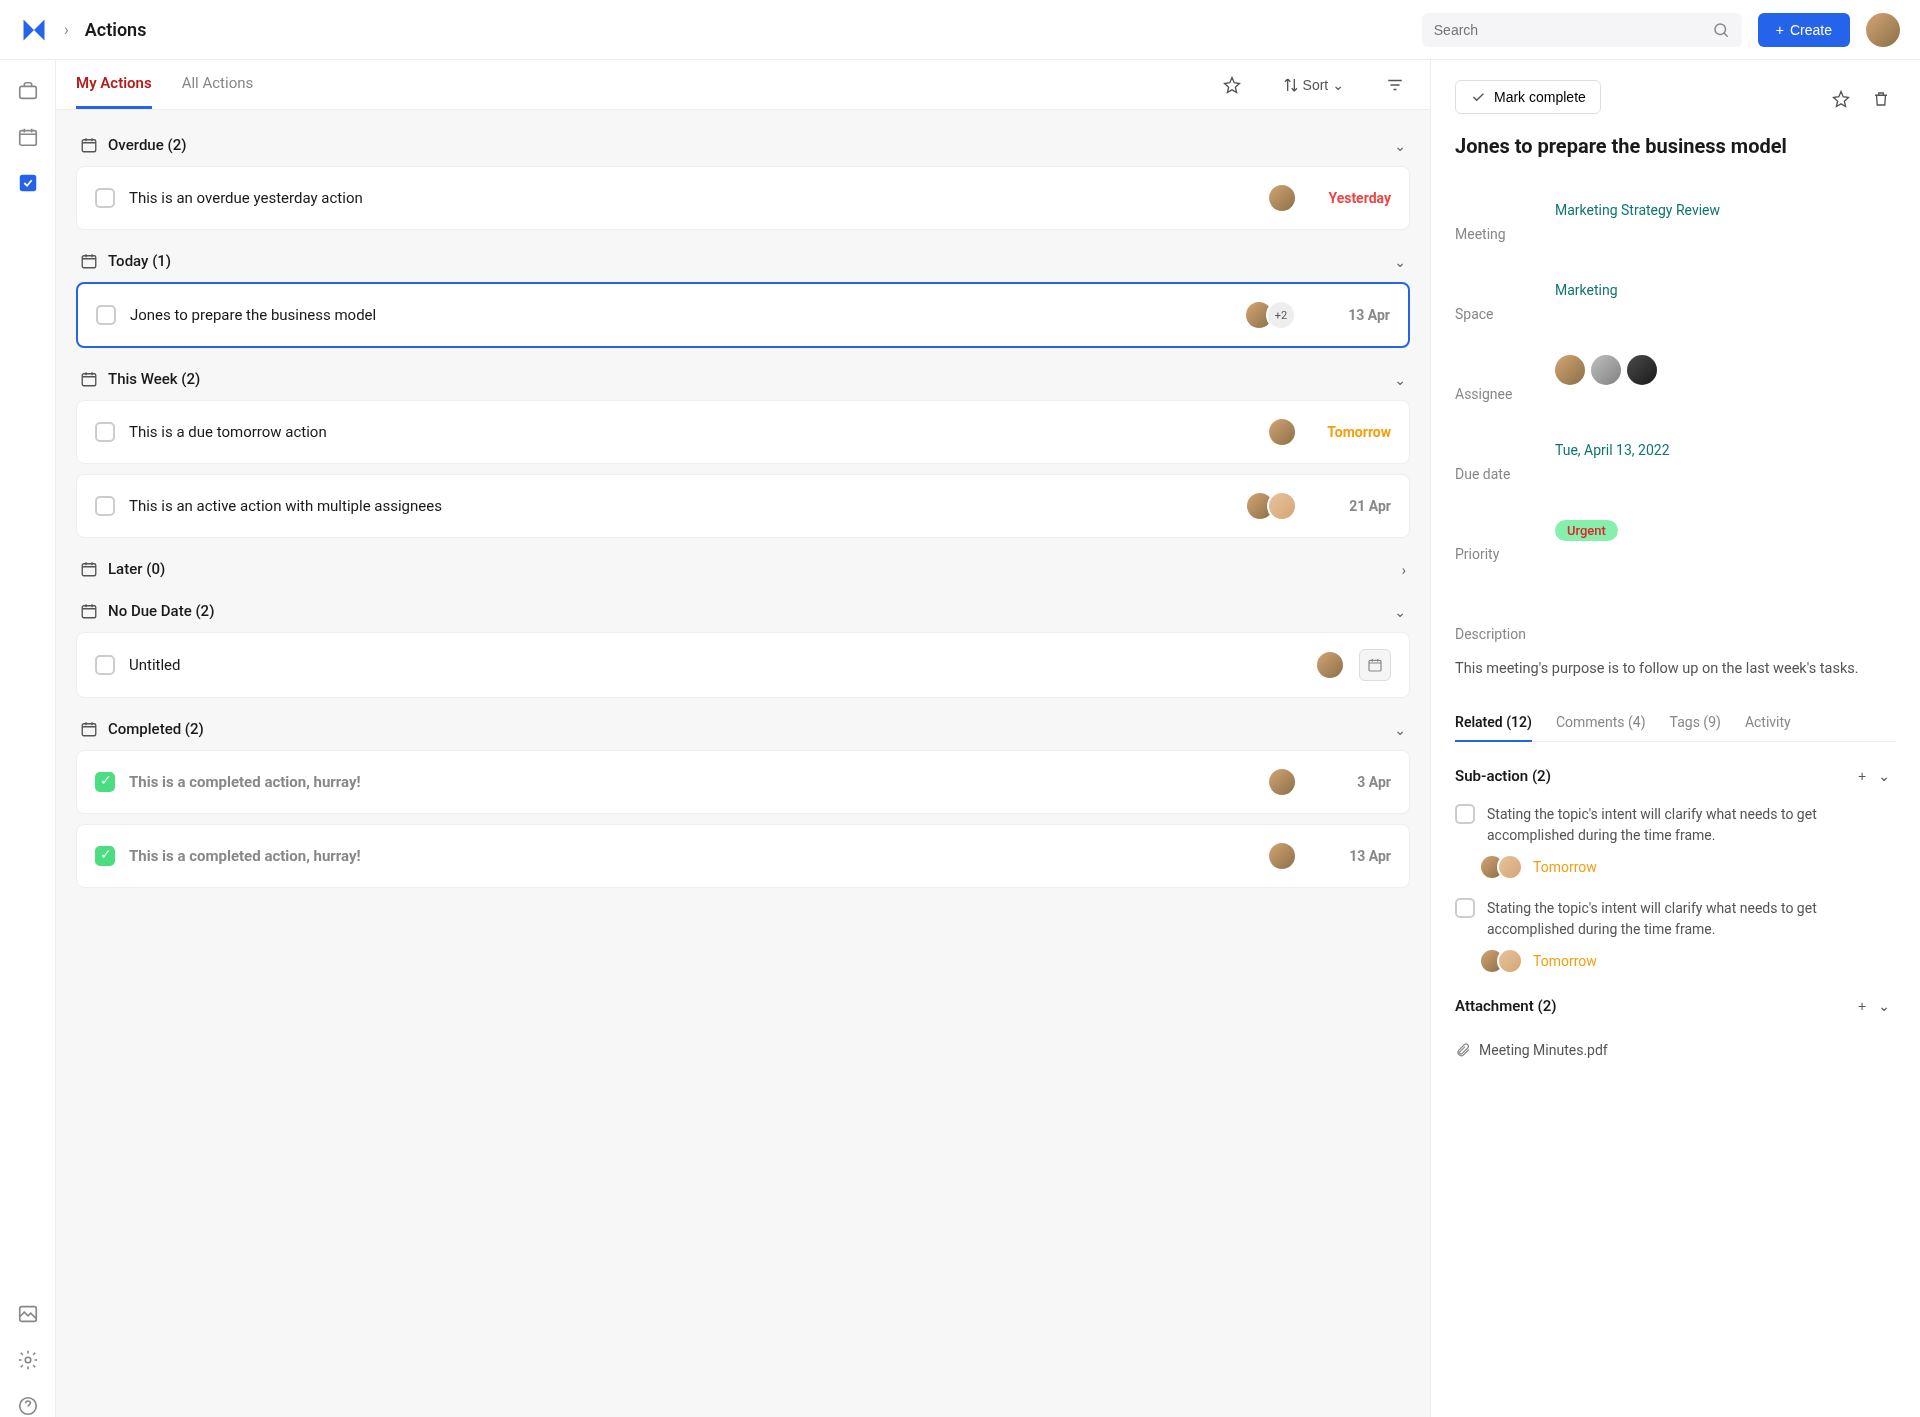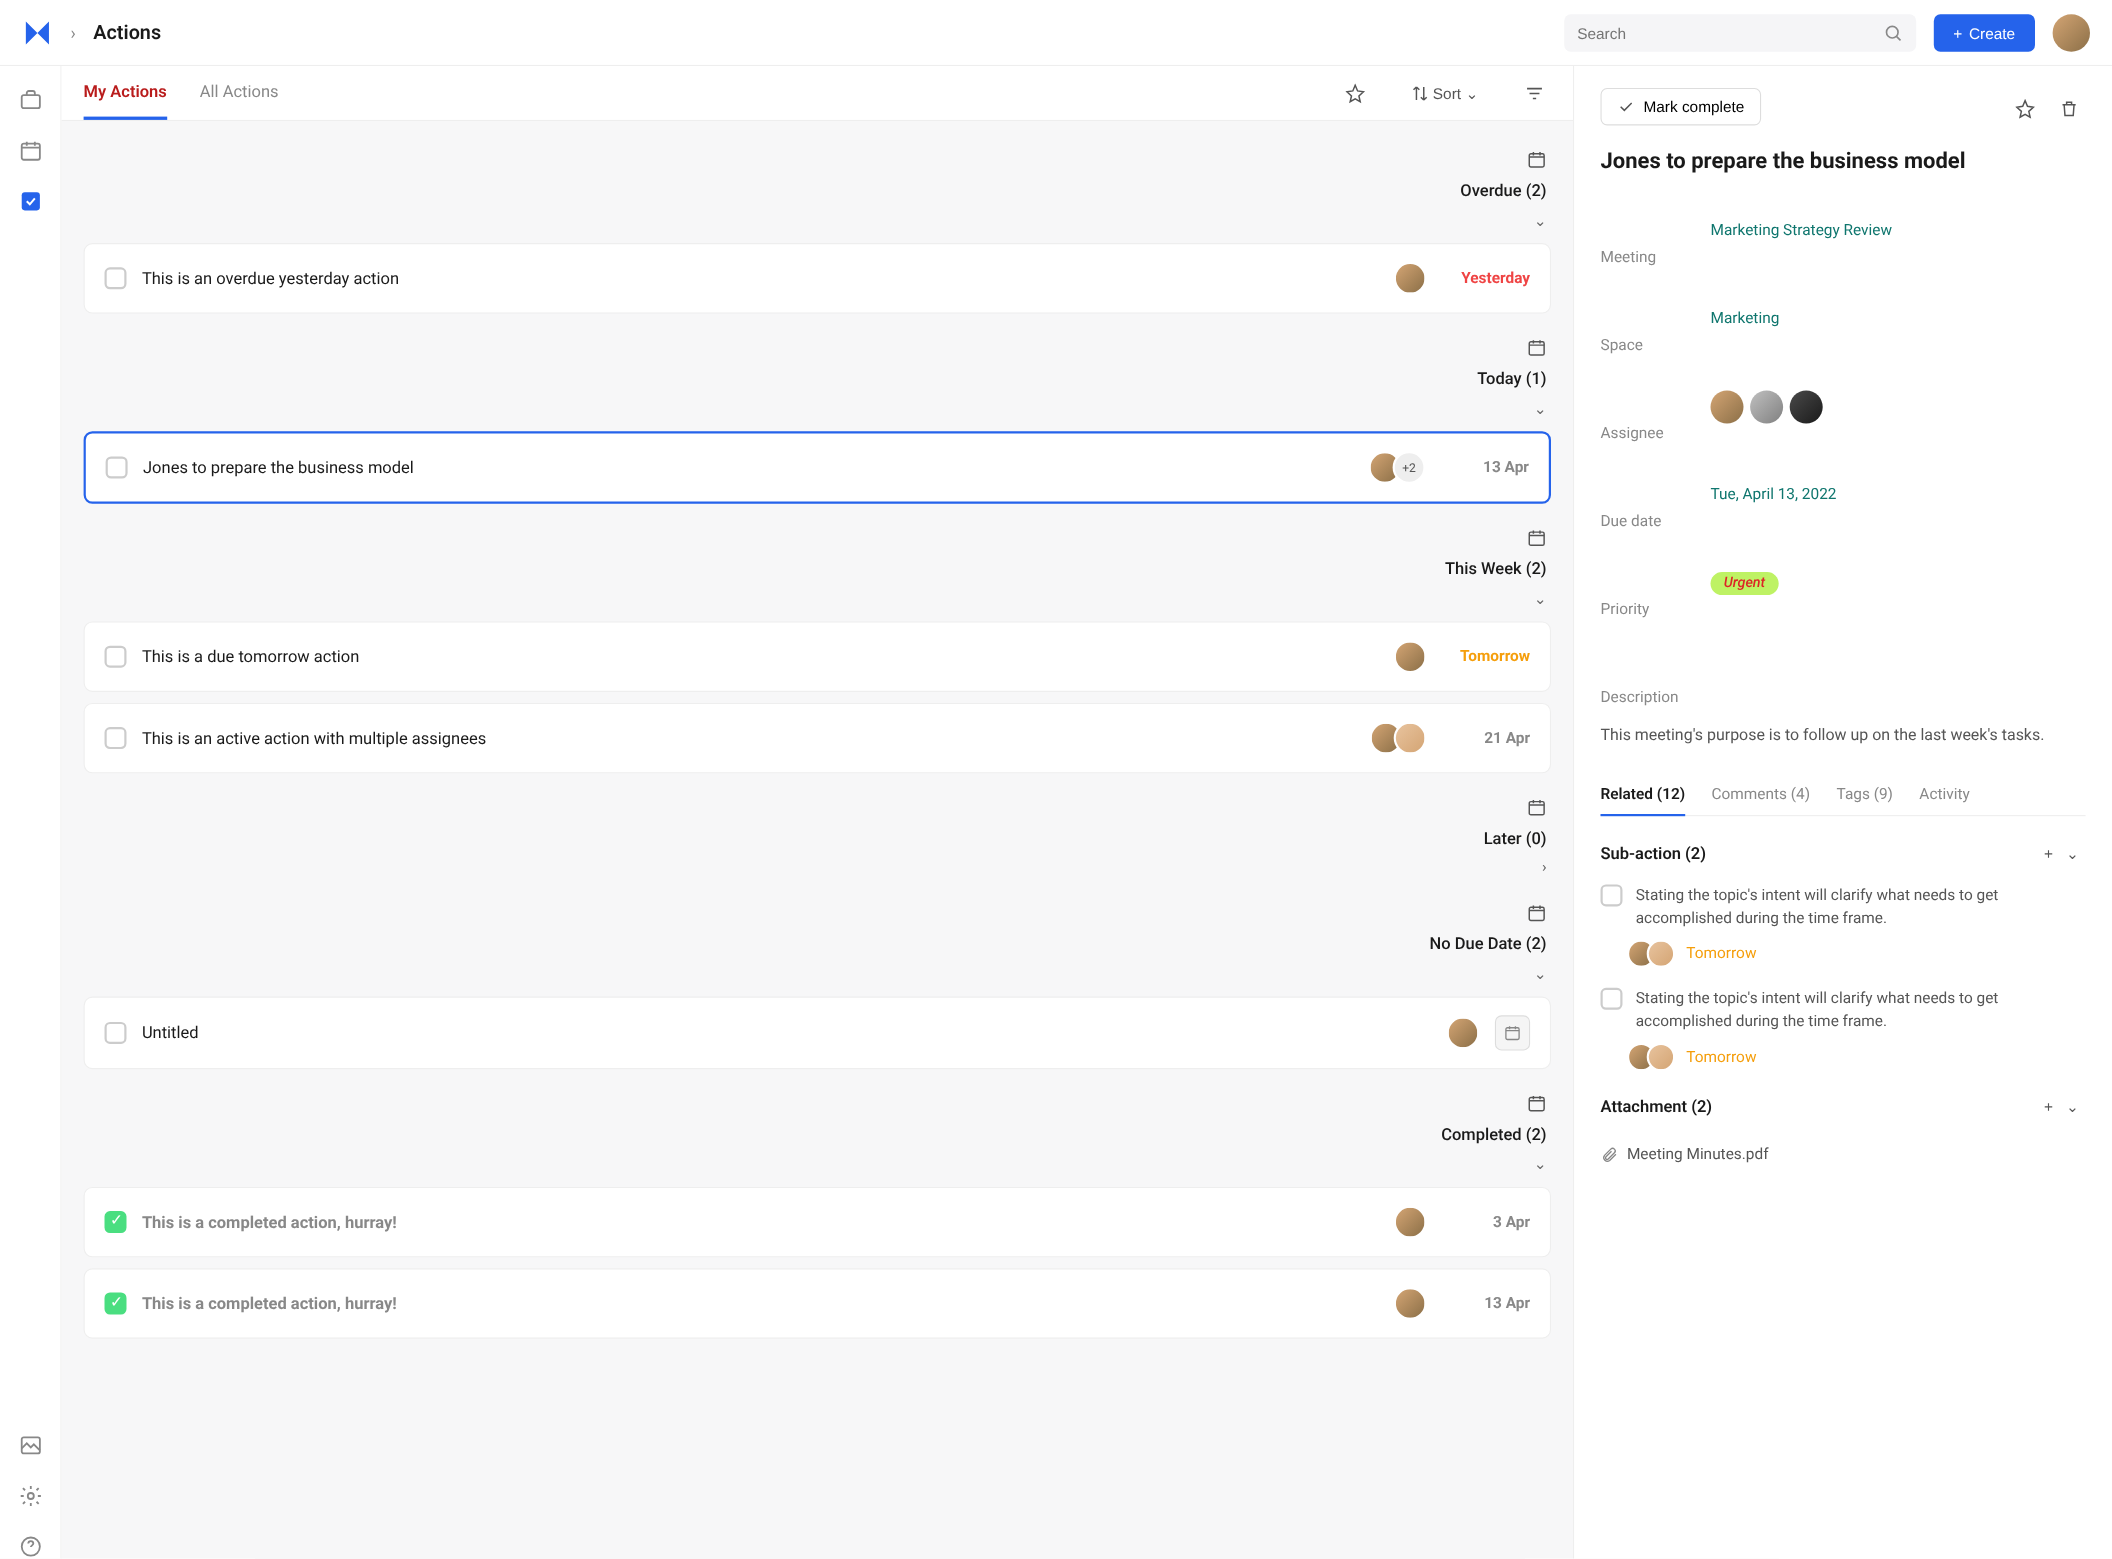--- a/index.html
+++ b/index.html
@@ -27,21 +27,21 @@
 
 .main { flex: 1; display: flex; min-width: 0; }
 .list-area { flex: 1; background: #f7f7f8; display: flex; flex-direction: column; min-width: 0; }
 .tabs-row { display: flex; align-items: center; padding: 0 20px; background: #fff; border-bottom: 1px solid #eee; gap: 30px; height: 50px; }
 .tab { padding: 14px 0; font-size: 15px; color: #888; cursor: pointer; border-bottom: 3px solid transparent; }
 .tab.active { color: #b91c1c; font-weight: 600; border-bottom-color: #2563eb; }
 .tabs-row .grow { flex: 1; }
 .icon-btn { background: none; border: none; cursor: pointer; color: #555; padding: 6px; display: inline-flex; align-items: center; gap: 4px; font-size: 14px; }
 
 .list-body { padding: 14px 20px; overflow-y: auto; flex: 1; }
-.group-h { display: flex; align-items: flex-end; padding: 12px 4px; gap: 10px; cursor: pointer; flex-direction: column; }
+.group-h { display: flex; align-items: flex-end; padding: 12px 4px; gap: 10px; cursor: pointer; }
 .group-h .g-label { font-weight: 500; font-size: 15px; }
 .group-h .right { margin-left: auto; color: #666; }
 .card { background: #fff; border: 1px solid #eee; border-radius: 8px; padding: 16px 18px; margin-bottom: 10px; display: flex; align-items: center; gap: 14px; }
 .card.selected { border: 2px solid #2563eb; }
 .chk { width: 20px; height: 20px; border: 2px solid #ccc; border-radius: 5px; cursor: pointer; flex-shrink: 0; }
 .chk.done { background: #4ade80; border-color: #4ade80; position: relative; }
 .chk.done::after { content: "✓"; color: #fff; position: absolute; top: -2px; left: 3px; font-size: 14px; }
 .card .text { flex: 1; font-size: 15px; }
 .card .text.muted { color: #888; font-weight: bold; }
 .card .assignees { display: flex; }
@@ -55,21 +55,21 @@
 
 .detail { width: 490px; border-left: 1px solid #eee; padding: 20px 24px; overflow-y: auto; }
 .detail-top { display: flex; align-items: flex-end; gap: 10px; margin-bottom: 20px; }
 .btn-outline { border: 1px solid #ddd; background: #fff; border-radius: 6px; padding: 8px 14px; cursor: pointer; display: inline-flex; align-items: center; gap: 8px; font-size: 14px; }
 .detail-top .grow { flex: 1; }
 .detail h1 { font-size: 20px; font-weight: 700; margin-bottom: 20px; }
 .meta-row { display: flex; align-items: center; margin-bottom: 16px; font-size: 14px; }
 .meta-row .label { width: 100px; color: #888; margin-top: 48px; }
 .meta-row .val { color: #0f766e; }
 .meta-row .avatars { display: flex; gap: 6px; }
-.pill { background: #bef264; color: #dc2626; padding: 3px 12px; border-radius: 999px; font-size: 13px; font-weight:500;font-style:italic; }
+.pill { background: #86efac; color: #dc2626; padding: 3px 12px; border-radius: 999px; font-size: 13px; font-weight:500; }
 .desc-text { color: #555; margin: 10px 0 24px; font-size: 14.5px; line-height:1.5; }
 
 .d-tabs { display: flex; gap: 24px; border-bottom: 1px solid #eee; margin-bottom: 20px; }
 .d-tab { padding: 10px 0; font-size: 14px; color: #888; cursor: pointer; border-bottom: 2px solid transparent; margin-bottom:-1px;}
 .d-tab.active { color: #1a1a1a; font-weight: 600; border-bottom-color: #2563eb; }
 
 .section-h { display: flex; align-items: center; margin-bottom: 14px; }
 .section-h .s-title { font-weight: 600; font-size: 15px; }
 .section-h .grow { flex:1; }
 .sub-item { display: flex; gap: 12px; margin-bottom: 8px; }

